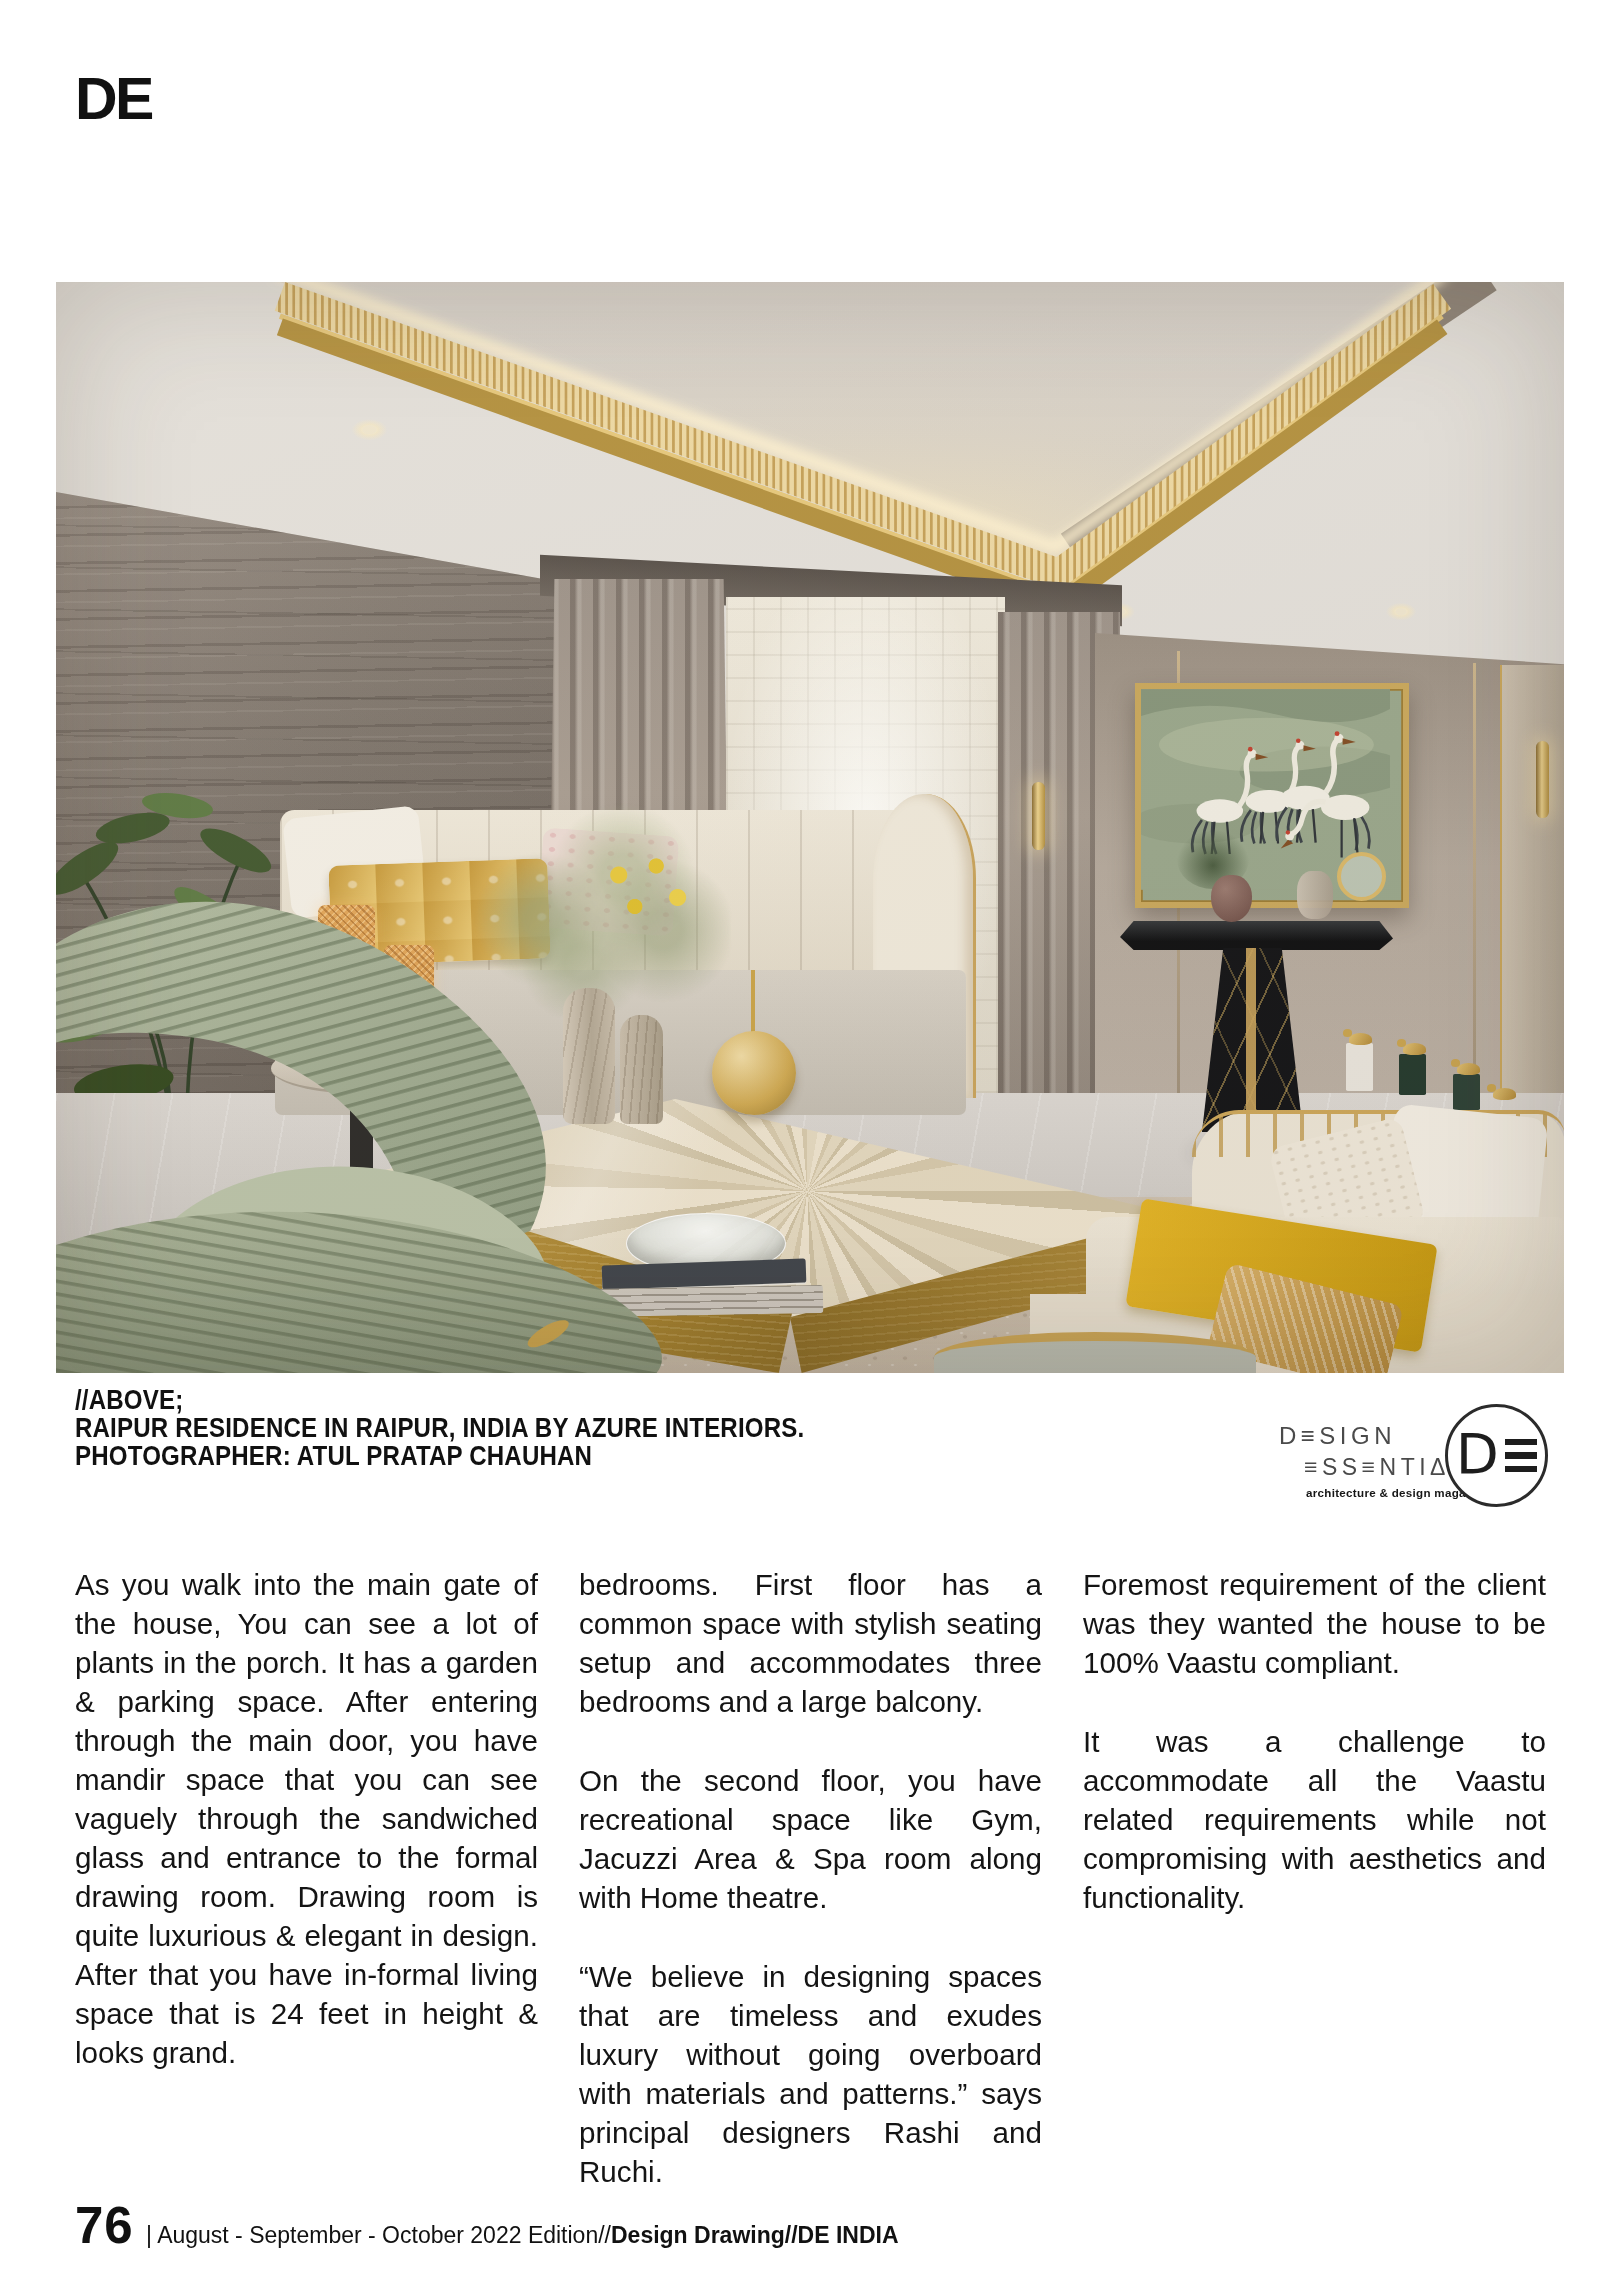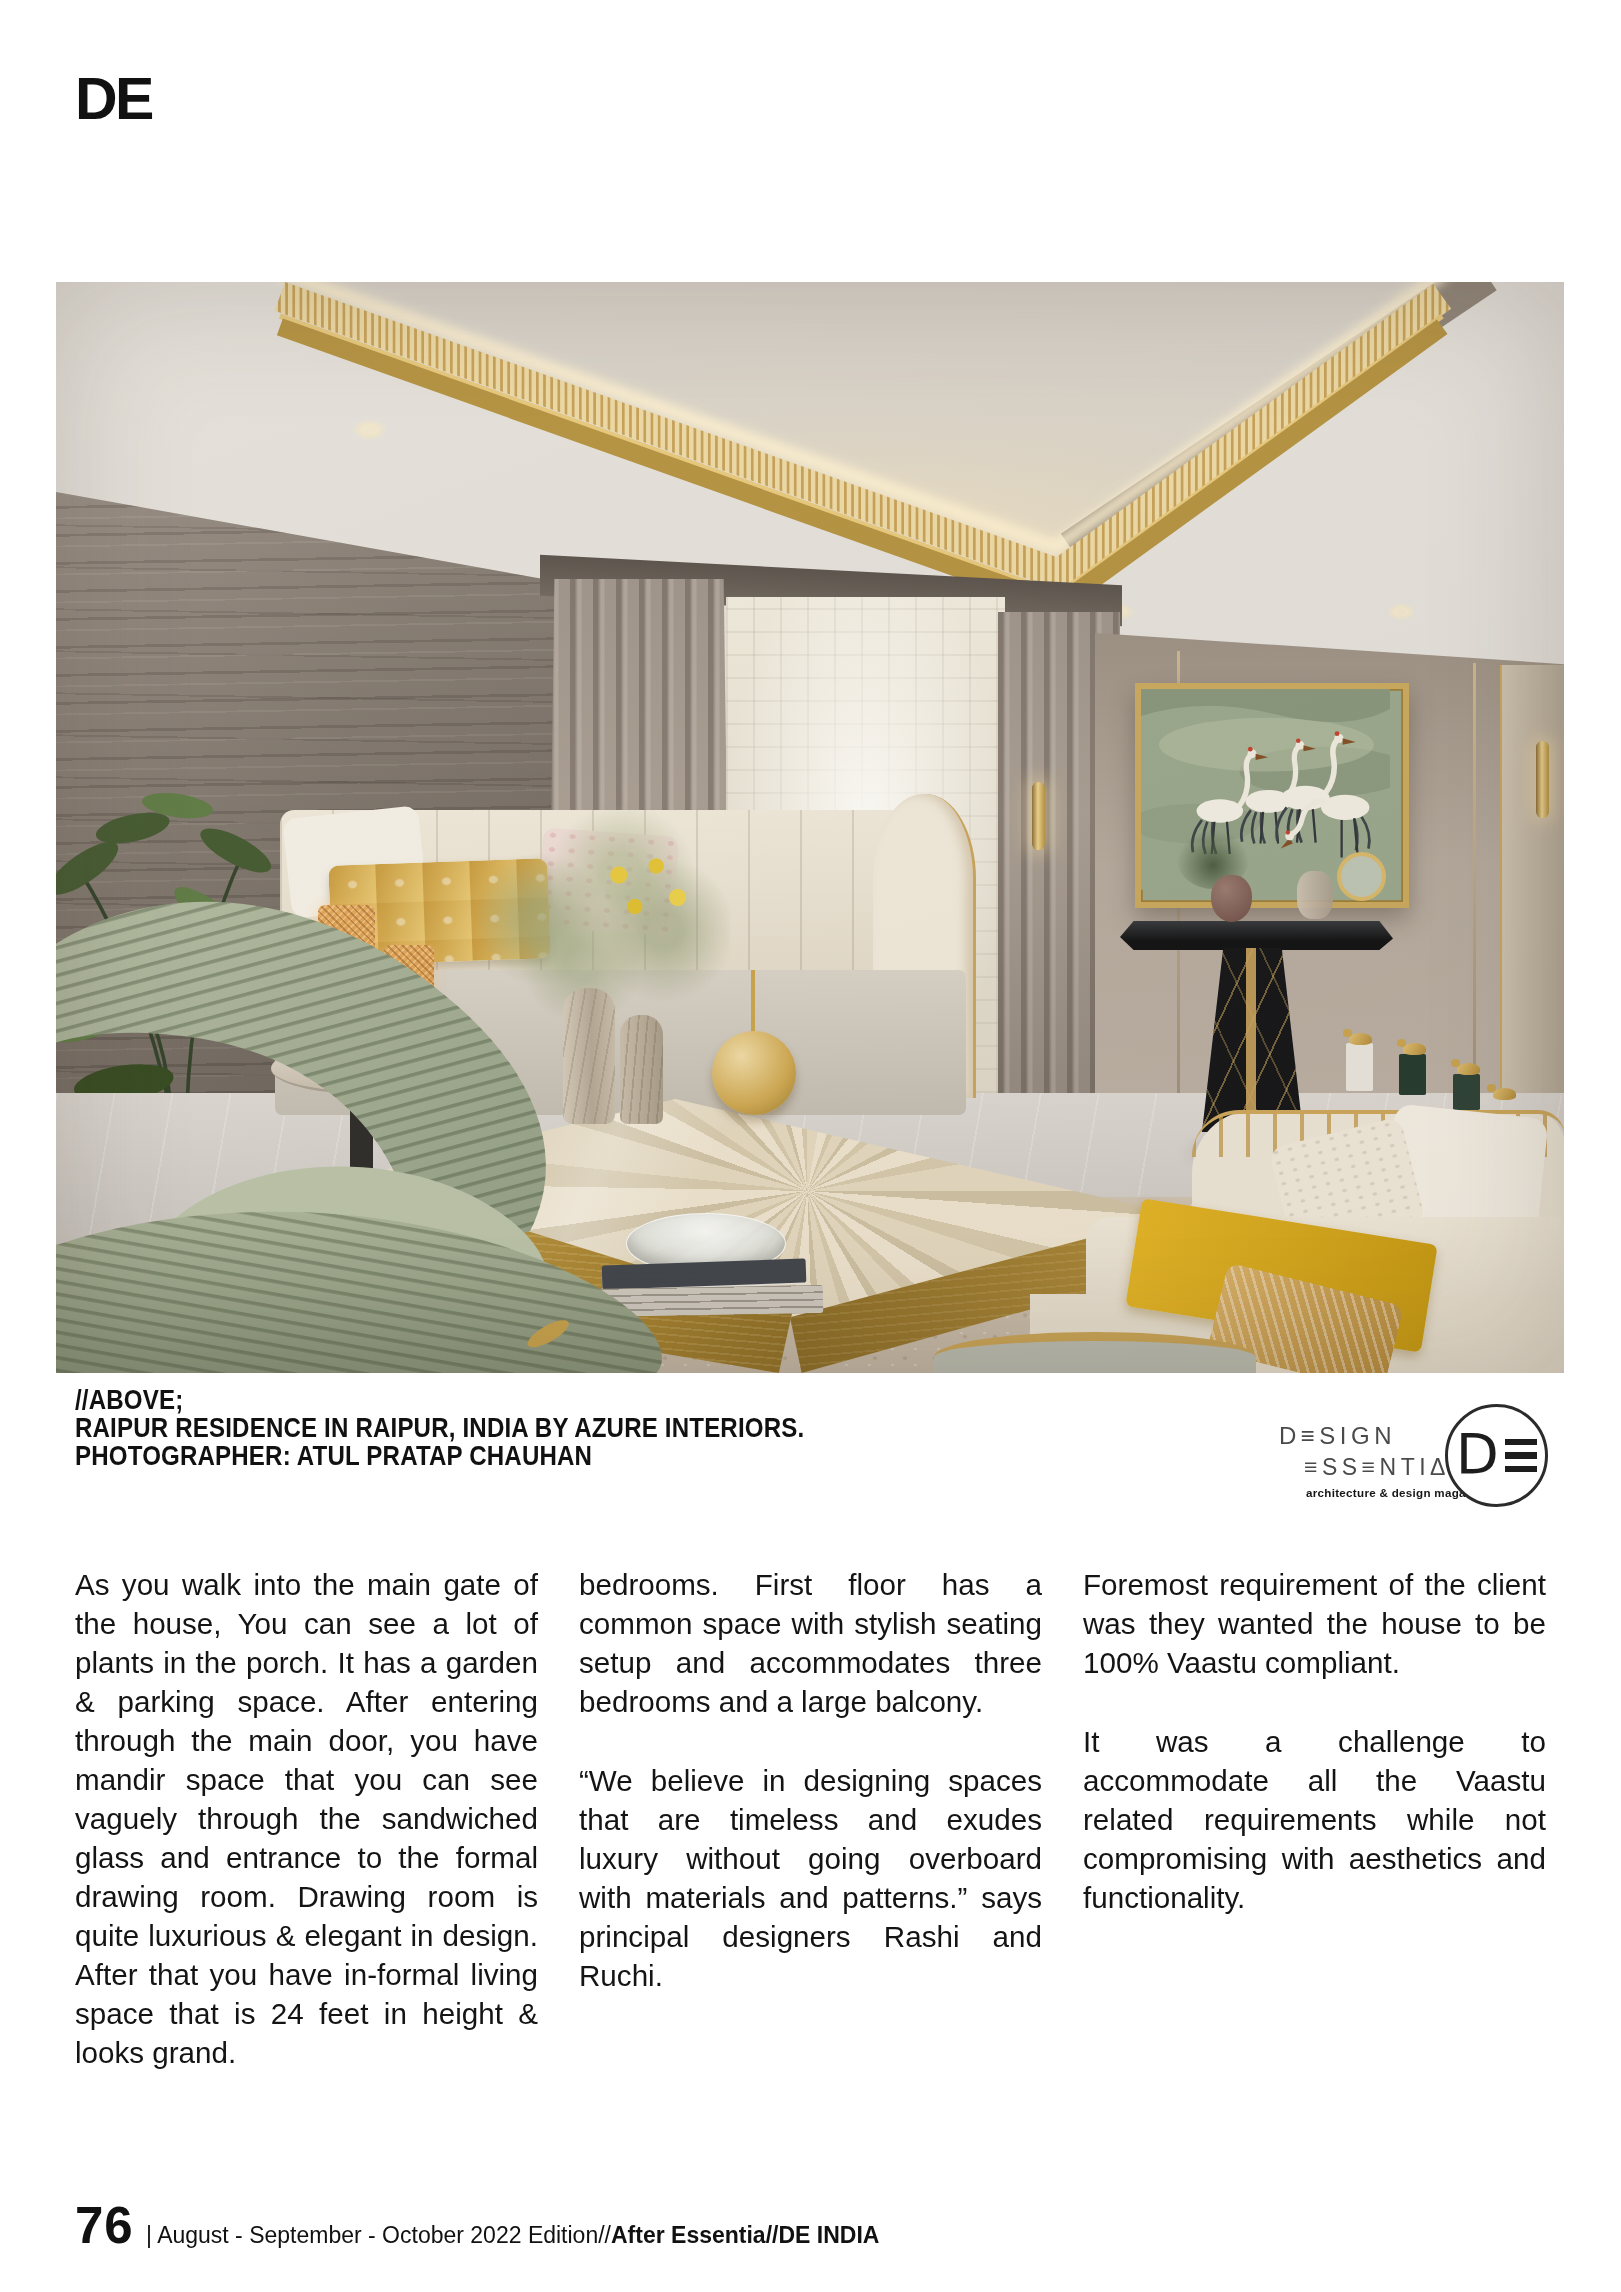--- a/index.html
+++ b/index.html
@@ -433,28 +433,29 @@
         <i></i>
       </span>
   </div>
 
   <main class="columns">
     <div class="col">
       <p>As you walk into the main gate of the house, You can see a lot of plants in the porch. It has a garden &amp; parking space. After entering through the main door, you have mandir space that you can see vaguely through the sandwiched glass and entrance to the formal drawing room. Drawing room is quite luxurious &amp; elegant in design. After that you have in-formal living space that is 24 feet in height &amp; looks grand.</p>
     </div>
     <div class="col">
       <p>bedrooms. First floor has a common space with stylish seating setup and accommodates three bedrooms and a large balcony.</p>
+      <p>On the second floor, you have recreational space like Gym, Jacuzzi Area &amp; Spa room along with Home theatre.</p>
       <p>“We believe in designing spaces that are timeless and exudes luxury without going overboard with materials and patterns.” says principal designers Rashi and Ruchi.</p>
     </div>
     <div class="col">
       <p>Foremost requirement of the client was they wanted the house to be 100% Vaastu compliant.</p>
       <p>It was a challenge to accommodate all the Vaastu related requirements while not compromising with aesthetics and functionality.</p>
     </div>
   </main>
 
   <footer class="footer">
     <span class="pageno">76</span>
     <span class="edition">| August - September - October 2022 Edition//</span>
-    <span class="mag">After Essentia//DE INDIA</span>
+    <span class="mag">Design Drawing//DE INDIA</span>
   </footer>
 
 </div>
 
 
 </body></html>

